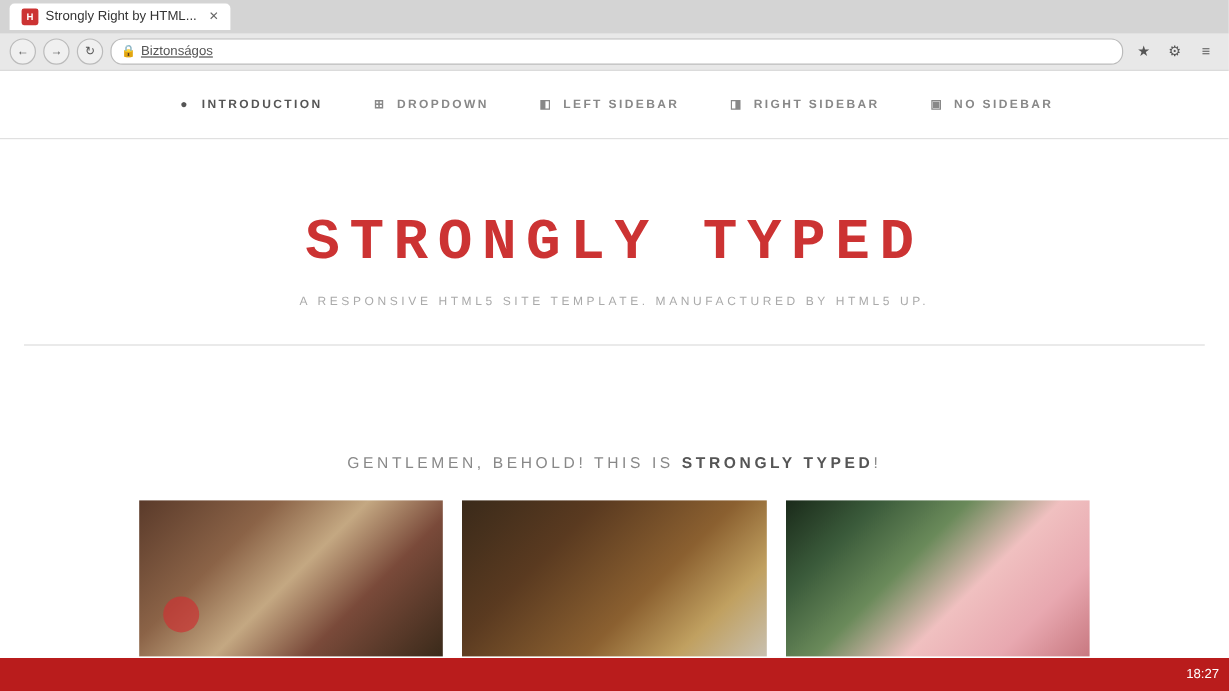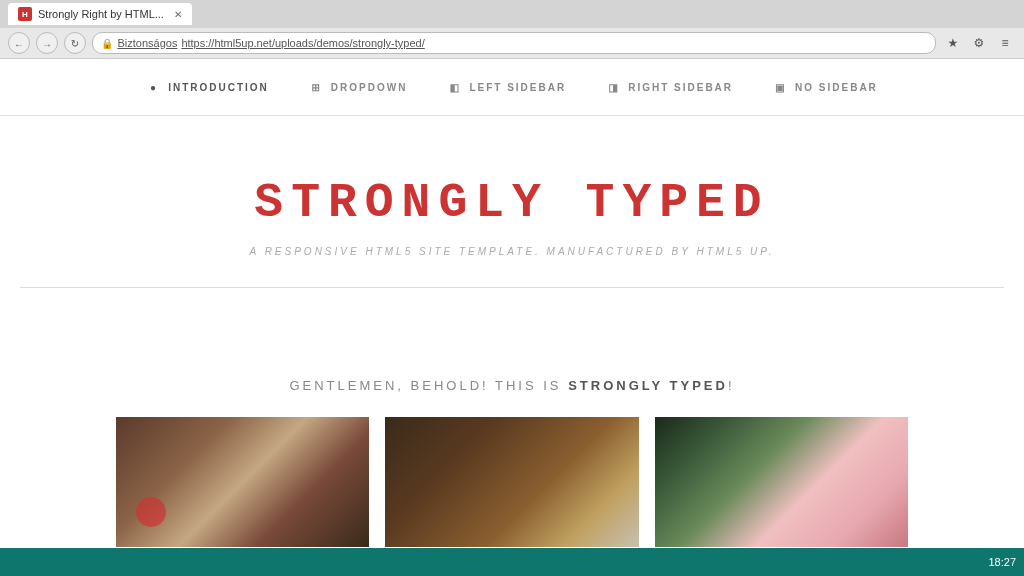--- a/index.html
+++ b/index.html
@@ -121,21 +121,21 @@
       cursor: pointer;
     }
 
     
     .taskbar {
       position: fixed;
       bottom: 0;
       left: 0;
       right: 0;
       height: 28px;
-      background: #0f766e;
+      background: #b91c1c;
       display: flex;
       align-items: center;
       padding: 0 8px;
       z-index: 100;
     }
 
     .taskbar-time {
       margin-left: auto;
       color: #fff;
       font-size: 11px;
@@ -195,21 +195,20 @@
       letter-spacing: 8px;
       text-transform: uppercase;
       margin-bottom: 16px;
     }
 
     .hero-subtitle {
       font-size: 10px;
       letter-spacing: 3px;
       color: #aaa;
       text-transform: uppercase;
-      font-style: italic;
     }
 
     .hero-divider {
       width: 100%;
       border: none;
       border-top: 1px solid #ddd;
       margin: 30px 0;
     }
 
     
@@ -283,21 +282,20 @@
       <span class="tab-close">✕</span>
     </div>
   </div>
   <div class="browser-toolbar">
     <div class="nav-btn">←</div>
     <div class="nav-btn">→</div>
     <div class="nav-btn">↻</div>
     <div class="address-bar">
       <span class="lock-icon">🔒</span>
       <span class="address-text">Biztonságos</span>
-      <span class="address-text">https://html5up.net/uploads/demos/strongly-typed/</span>
     </div>
     <div class="browser-actions">
       <div class="browser-action-btn">★</div>
       <div class="browser-action-btn">⚙</div>
       <div class="browser-action-btn">≡</div>
     </div>
   </div>
 </div>
 
 <div class="page-content">

